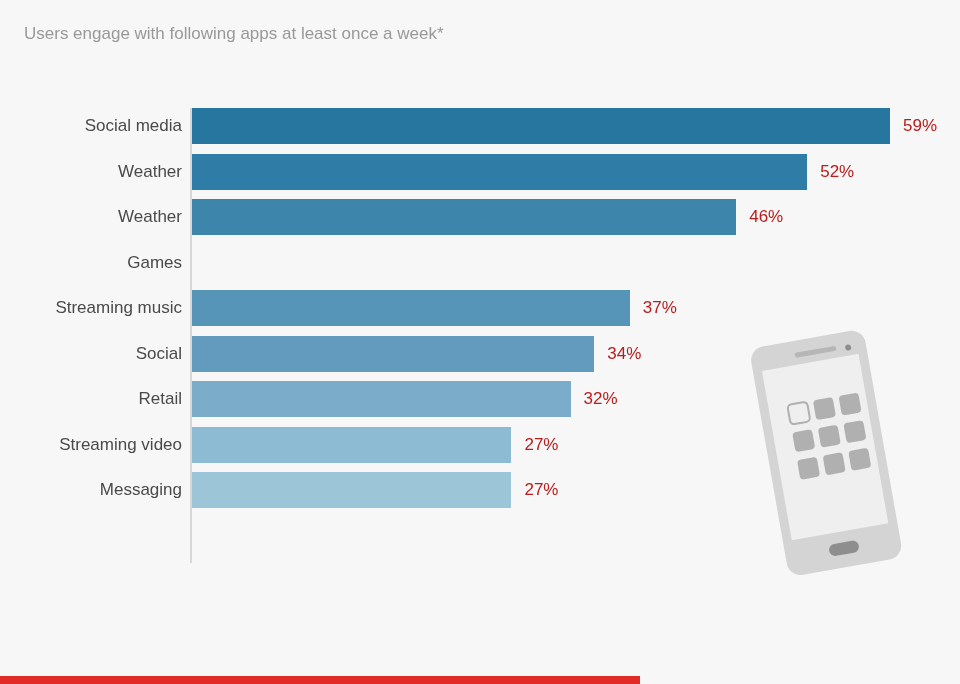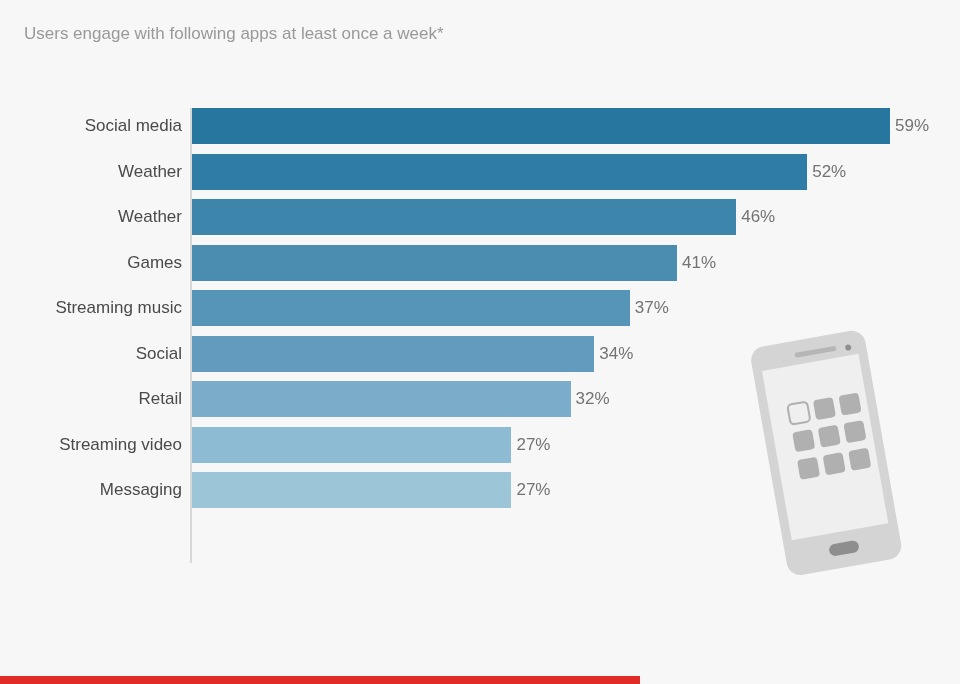--- a/index.html
+++ b/index.html
@@ -88,23 +88,23 @@
   .bar {
     height: 36px;
     border-radius: 0;
   }
   .bar-value {
     position: absolute;
     top: 0;
     height: 36px;
     line-height: 36px;
     font-size: 17px;
-    color: #737373;
+    color: #b91c1c;
     white-space: nowrap;
-    padding-left: 5px;
+    padding-left: 13px;
   }
 
   
   .phone-illustration {
     position: absolute;
     left: 726px;
     top: 325px;
     width: 200px;
     height: 255px;
   }
@@ -154,24 +154,20 @@
         </div>
         <div class="row">
           <div class="row-label">Weather</div>
           <div class="bar-wrap">
             <div class="bar" style="width: 544.203px; background: rgb(62, 133, 171);"></div>
             <div class="bar-value" style="left: 544.203px;">46%</div>
           </div>
         </div>
         <div class="row">
           <div class="row-label">Games</div>
-          <div class="bar-wrap">
-            <div class="bar" style="width: 485.051px; background: rgb(75, 140, 177);"></div>
-            <div class="bar-value" style="left: 485.051px;">41%</div>
-          </div>
         </div>
         <div class="row">
           <div class="row-label">Streaming music</div>
           <div class="bar-wrap">
             <div class="bar" style="width: 437.729px; background: rgb(86, 148, 184);"></div>
             <div class="bar-value" style="left: 437.729px;">37%</div>
           </div>
         </div>
         <div class="row">
           <div class="row-label">Social</div>

